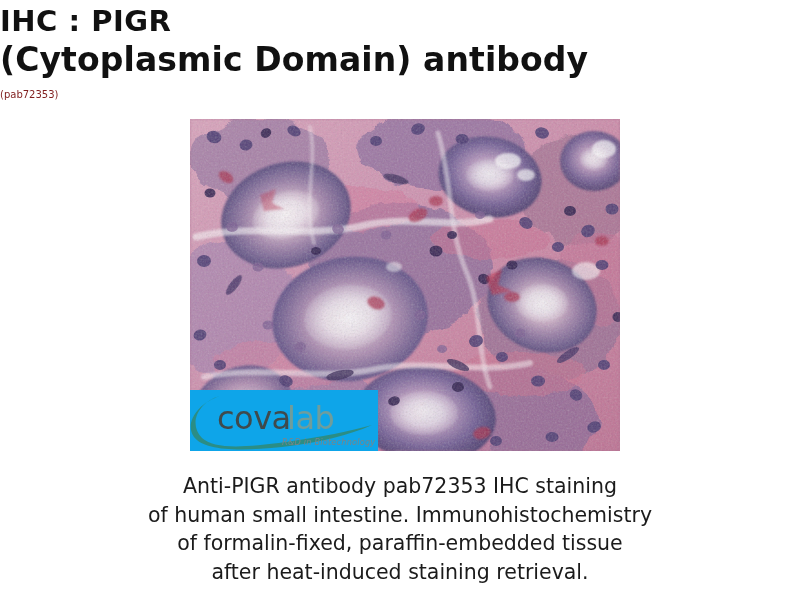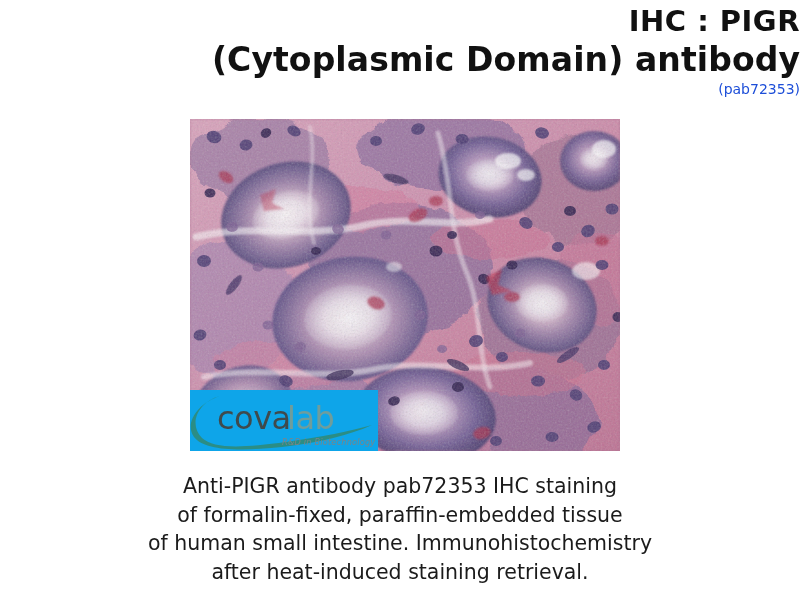--- a/index.html
+++ b/index.html
@@ -23,43 +23,43 @@
     height: 600px;
     background: #ffffff;
   }
 
   
   .title-block {
     position: absolute;
     left: 0;
     top: 4px;
     width: 800px;
-    text-align: right;
+    text-align: left;
   }
   .title-line-1 {
     font-size: 29px;
     font-weight: bold;
     letter-spacing: 0.5px;
     line-height: 34px;
     color: #111111;
   }
   .title-line-2 {
     font-size: 33px;
     font-weight: bold;
     letter-spacing: 0.1px;
     line-height: 38px;
     color: #111111;
     margin-top: 3px;
   }
   .title-code {
-    font-size: 14px;
+    font-size: 10px;
     font-weight: normal;
     line-height: 18px;
-    color: #1d4ed8;
-    margin-top: 1px;
+    color: #7f1d1d;
+    margin-top: 7px;
   }
 
   
   .micrograph {
     position: absolute;
     left: 190px;
     top: 119px;
     width: 430px;
     height: 332px;
     overflow: hidden;
@@ -341,18 +341,18 @@
 
       <text x="27" y="39" font-family="'DejaVu Sans','Liberation Sans',sans-serif" font-size="32" letter-spacing="-0.5" fill="#3f4a4c">cova</text>
       <text x="97" y="39" font-family="'DejaVu Sans','Liberation Sans',sans-serif" font-size="32" letter-spacing="-0.5" fill="#6f9d9c">lab</text>
 
       <text x="92" y="55" font-family="'DejaVu Sans','Liberation Sans',sans-serif" font-size="8.2" font-style="italic" letter-spacing="0.2" fill="#7b8487">R&amp;D in Biotechnology</text>
     </svg>
   </div>
 
   <div class="caption">
     <div>Anti-PIGR antibody pab72353 IHC staining</div>
+    <div>of human small intestine. Immunohistochemistry</div>
     <div>of formalin-fixed, paraffin-embedded tissue</div>
-    <div>of human small intestine. Immunohistochemistry</div>
     <div>after heat-induced staining retrieval.</div>
   </div>
 
 </div>
 
 </body></html>

